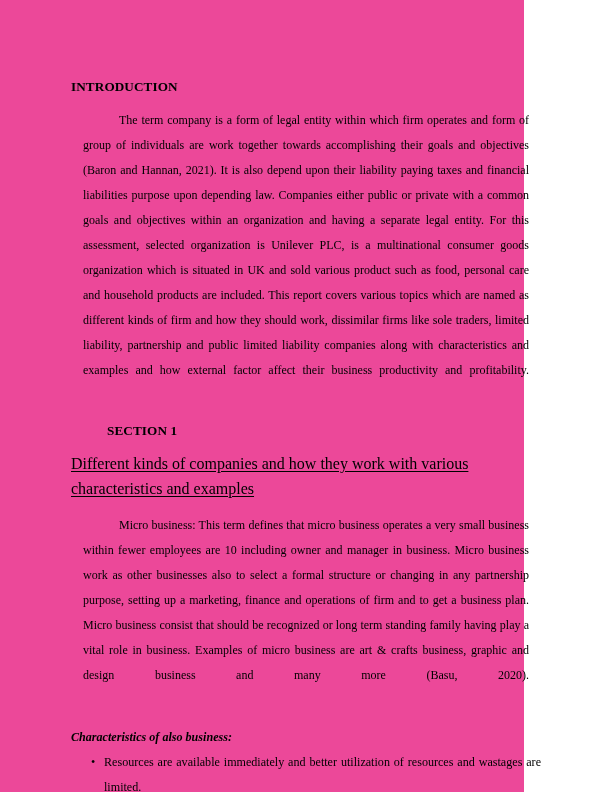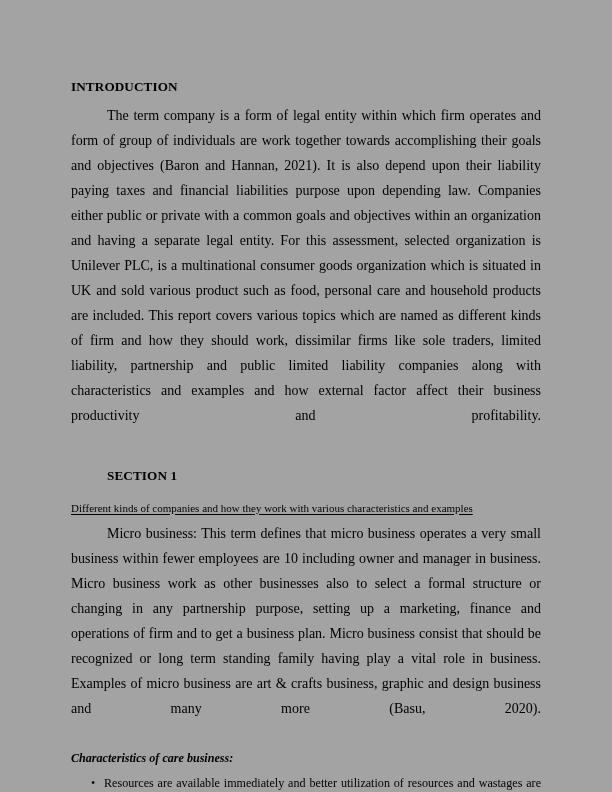--- a/index.html
+++ b/index.html
@@ -11,23 +11,23 @@
   body {
     width: 612px;
     height: 792px;
     overflow: hidden;
     font-family: "Liberation Serif", "DejaVu Serif", serif;
     color: #000000;
     -webkit-font-smoothing: antialiased;
   }
   .page {
     position: relative;
-    width: 612px;
+    width: 524px;
     height: 792px;
-    background: #a3a3a3;
+    background: #ec4899;
     box-sizing: border-box;
     padding: 78px 86px 0 71px;
   }
   .content {
     width: 470px;
   }
 
   h1.heading {
     font-size: 13.2px;
     font-weight: bold;
@@ -35,33 +35,33 @@
     margin: 0 0 7px 0;
     letter-spacing: 0.1px;
   }
   h1.heading.section {
     margin-top: 14px;
     margin-bottom: 11px;
     margin-left: 36px;
   }
 
   p.body-par {
-    font-size: 14px;
+    font-size: 12px;
     line-height: 25px;
     text-align: justify;
     text-justify: inter-word;
-    margin: 0;
+    margin: 12px;
     word-spacing: 0.1px;
   }
   p.body-par.indent {
     text-indent: 36px;
   }
 
   .subhead-underline {
-    font-size: 11px;
+    font-size: 16px;
     line-height: 25px;
     margin: 0 2px 0 0;
     text-decoration: underline;
     text-underline-offset: 2px;
     display: block;
     width: fit-content;
   }
 
   .subhead-bolditalic {
     font-size: 12.1px;
@@ -114,20 +114,20 @@
     <h1 class="heading">INTRODUCTION</h1>
 
     <p class="body-par indent">The term company is a form of legal entity within which firm operates and form of group of individuals are work together towards accomplishing their goals and objectives (Baron and Hannan, 2021). It is also depend upon their liability paying taxes and financial liabilities purpose upon depending law. Companies either public or private with a common goals and objectives within an organization and having a separate legal entity. For this assessment, selected organization is Unilever PLC, is  a multinational consumer goods organization which is situated in UK and sold various product such as food, personal care and household products are included. This report covers various topics which are named as different kinds of firm and how they should work, dissimilar firms like sole traders, limited liability, partnership and public limited liability companies along with characteristics and examples and how external factor affect their business productivity and profitability.</p>
 
     <h1 class="heading section">SECTION 1</h1>
 
     <div class="subhead-underline">Different kinds of companies and how they work with various characteristics and examples </div>
 
     <p class="body-par indent"><b class="run-in">Micro business:</b><span> This term defines that micro business operates a very small business within fewer employees are 10 including owner and manager in business. Micro business work as other businesses also to select a formal structure or changing in any partnership purpose, setting up a marketing, finance and operations of firm and to get a business plan. Micro business consist that should be recognized or long term standing family having play a vital role in business. Examples of micro business are art &amp; crafts business, graphic and design business  and many more (Basu, 2020).</span></p>
 
-    <div class="subhead-bolditalic">Characteristics of care business:</div>
+    <div class="subhead-bolditalic">Characteristics of also business:</div>
 
     <ul class="bullets">
       <li>Resources are available immediately and better utilization of resources and wastages are limited.</li>
     </ul>
 
   </div>
 </div>
 
 </body></html>

